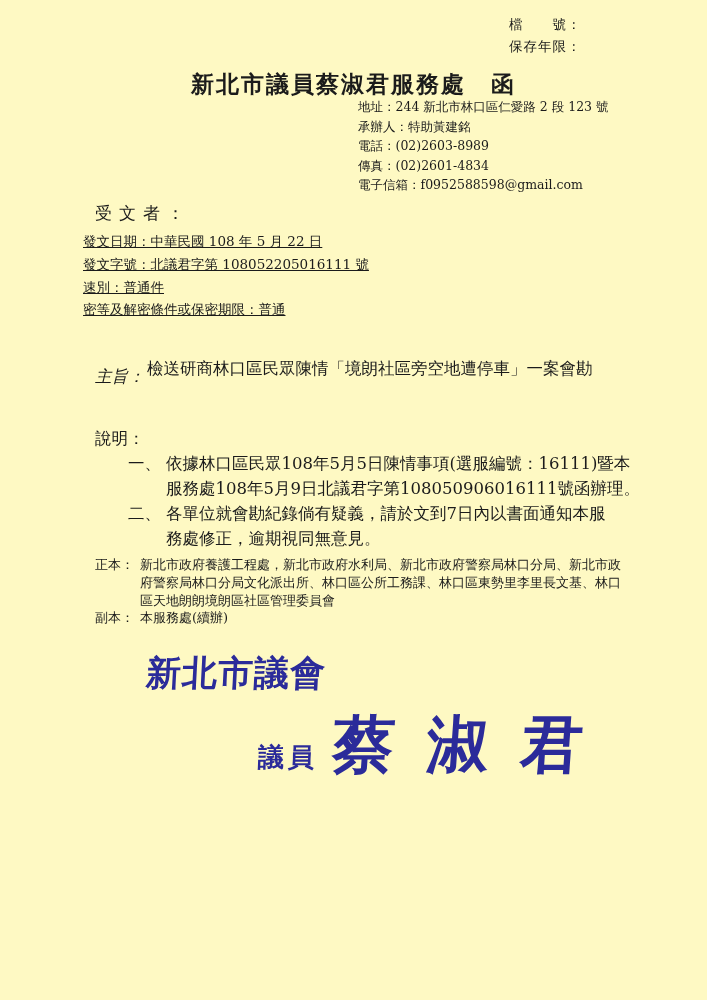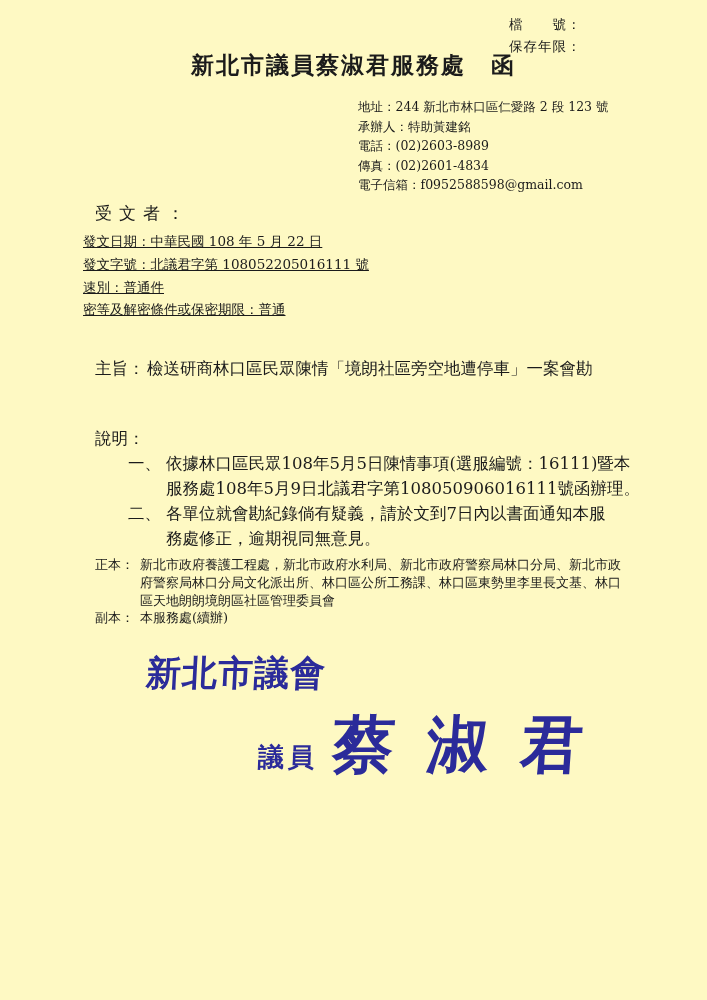--- a/index.html
+++ b/index.html
@@ -13,21 +13,21 @@
     overflow:hidden;
   }
   
   .file-block {
     position:absolute; left:509px; top:13px;
     font-size:13.5px; line-height:22px;
     letter-spacing:1px;
   }
   
   .doc-title {
-    position:absolute; top:50px; left:0; width:100%;
+    position:absolute; top:69px; left:0; width:100%;
     text-align:center;
     font-size:23px; font-weight:600; letter-spacing:2px;
     margin:0;
   }
   
   .contact-block {
     position:absolute; left:358px; top:97px;
     font-size:12.5px; line-height:19.5px;
   }
   
@@ -40,21 +40,21 @@
     position:absolute; left:83px; top:230px;
     font-size:13.5px; line-height:22.8px;text-decoration:underline;
   }
   
   .subject-block {
     position:absolute; left:95px; top:356px;
     width:545px;
     font-size:16.5px; line-height:26px;
     padding-left:52px; box-sizing:border-box;
   }
-  .subject-block .hang-label { position:absolute; left:0; top:0; }
+  .subject-block .hang-label { position:absolute; left:0; top:8px;font-style:italic; }
   
   .explain-block {
     position:absolute; left:95px; top:426px;
     width:560px;
     font-size:16.5px; line-height:25px;
   }
   .explain-item { position:relative; padding-left:71px; }
   .explain-item .item-no { position:absolute; left:33px; top:0; }
   
   .dist-block {

